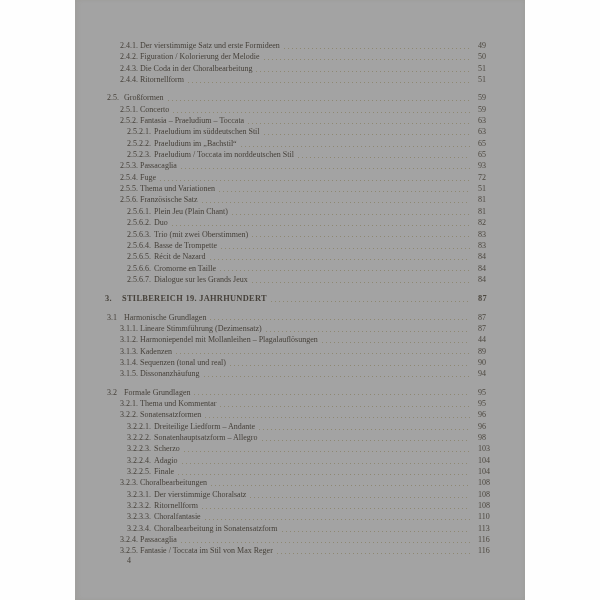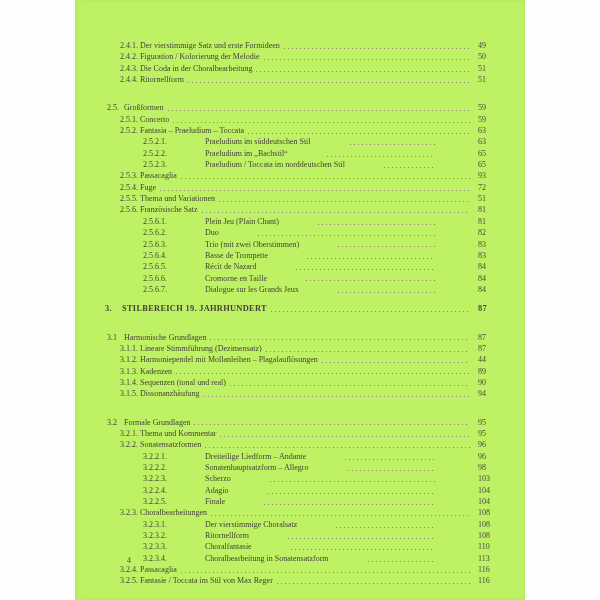--- a/index.html
+++ b/index.html
@@ -3,21 +3,21 @@
 <meta charset="utf-8">
 <style>
   html,body{margin:0;padding:0;}
   body{
     width:600px;height:600px;position:relative;overflow:hidden;
     background:#fefefe;
     font-family:"Liberation Serif", serif;
   }
   .sheet{
     position:absolute;left:75px;top:0;width:450px;height:600px;
-    background:#bef264;
+    background:#a3a3a3;
     box-shadow:inset 3px 0 4px rgba(120,110,70,0.06), inset -2px 0 3px rgba(120,110,70,0.05);
   }
   .toc{
     position:absolute;left:0;right:0;top:40px;
     color:#46413a;
     font-size:8px;
   }
   .row{
     display:flex;align-items:baseline;
     line-height:11.35px;height:11.35px;
@@ -29,25 +29,25 @@
   .leader{
     flex:1 1 auto;height:1px;align-self:flex-end;
     margin:0 8px 2.5px 4px;
     background-image:repeating-linear-gradient(to right,#8e8872 0 1px,transparent 1px 4px);
   }
   .pg{flex:none;min-width:20px;text-align:left;color:#4c473f;}
   
   .l1{padding-left:30px;font-weight:bold;font-size:8.4px;letter-spacing:0.3px;margin-top:8px;margin-bottom:3px;}
   .l1 .num{width:17px;}
   .l1 .pg{font-weight:bold;}
-  .l2{padding-left:32px;margin-top:17px;}
+  .l2{padding-left:32px;margin-top:7px;}
   .l2 .num{width:17px;}
   .l3{padding-left:45px;}
   .l3 .num{width:20px;}
-  .l4{padding-left:68px;gap:35px;}
+  .l4{padding-left:52px;}
   .l4 .num{width:auto;margin-right:3px;}
   .footer-num{
     position:absolute;left:52px;top:556px;
     font-size:8px;color:#46413a;
   }
 </style>
 </head>
 <body>
 
 <div class="sheet">

